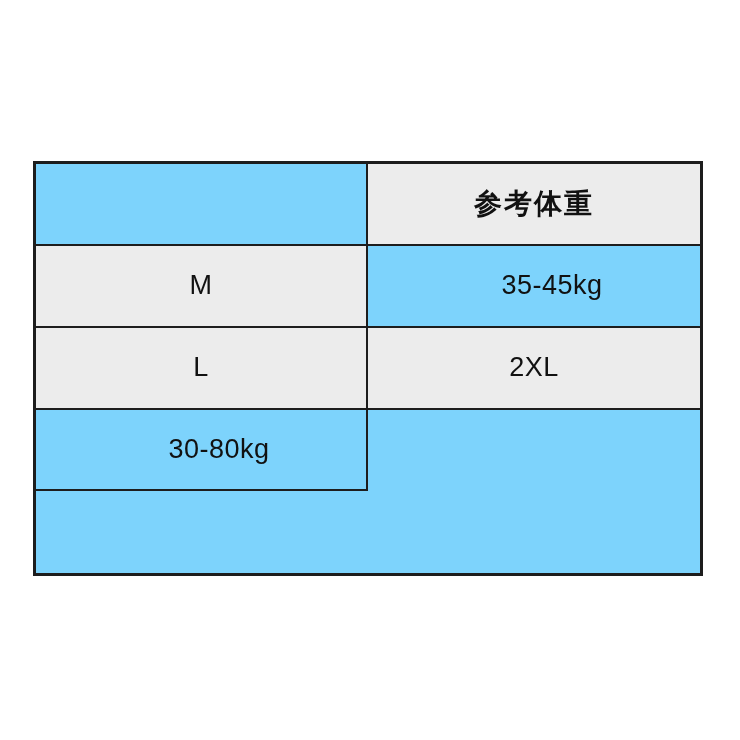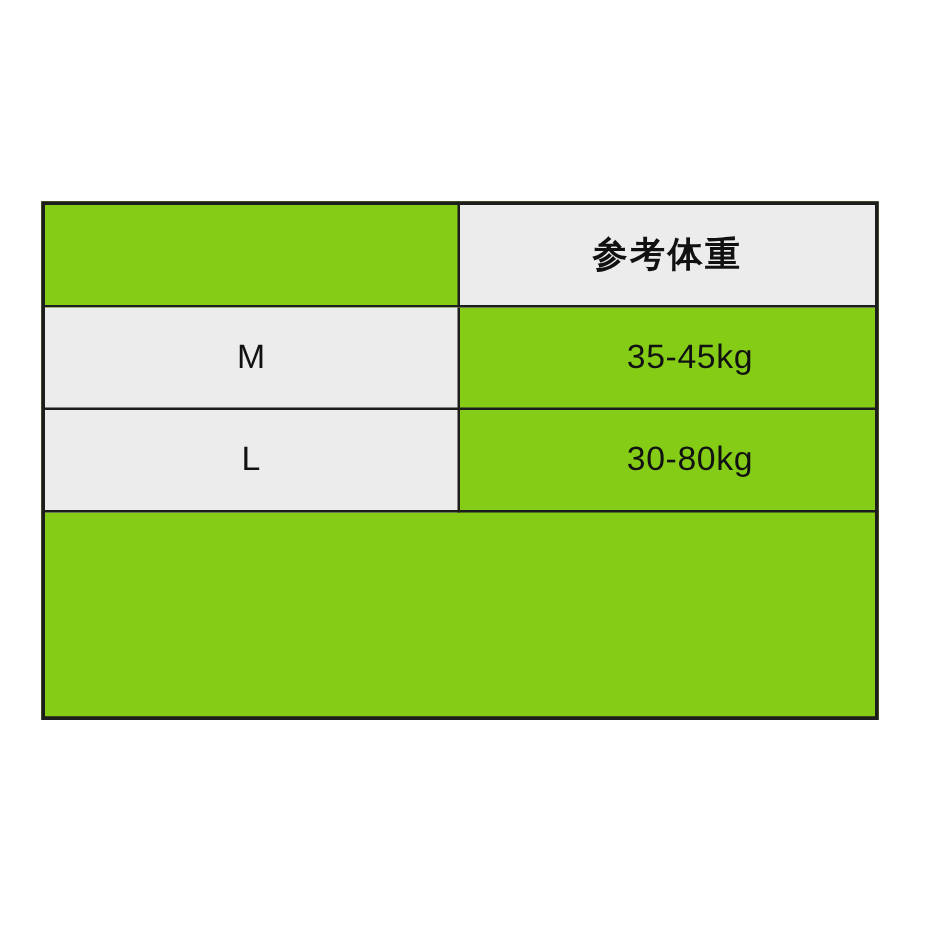--- a/index.html
+++ b/index.html
@@ -19,21 +19,21 @@
     position: absolute;
     left: 33px;
     top: 161px;
     width: 670px;
     height: 415px;
     display: grid;
     grid-template-columns: 1fr 1fr;
     grid-template-rows: 82px 1fr 1fr 1fr 1fr;
     border: 3px solid #1d1d1d;
     box-sizing: border-box;
-    background: #84cc16;
+    background: #7dd3fc;
   }
   .cell {
     display: flex;
     align-items: center;
     justify-content: center;
     border-right: 2px solid #1d1d1d;
     border-bottom: 2px solid #1d1d1d;
     box-sizing: border-box;
     color: #111111;
     font-size: 27px;
@@ -69,16 +69,17 @@
 
     <div class="cell header-empty"></div>
     <div class="cell shaded header-label">参考体重</div>
 
     <div class="cell shaded size-label">M</div>
     <div class="cell weight-value">35-45kg</div>
 
     <div class="cell shaded size-label">L</div>
 
 
+    <div class="cell shaded size-label">2XL</div>
     <div class="cell weight-value">30-80kg</div>
 
   </div>
 </div>
 
 </body></html>

